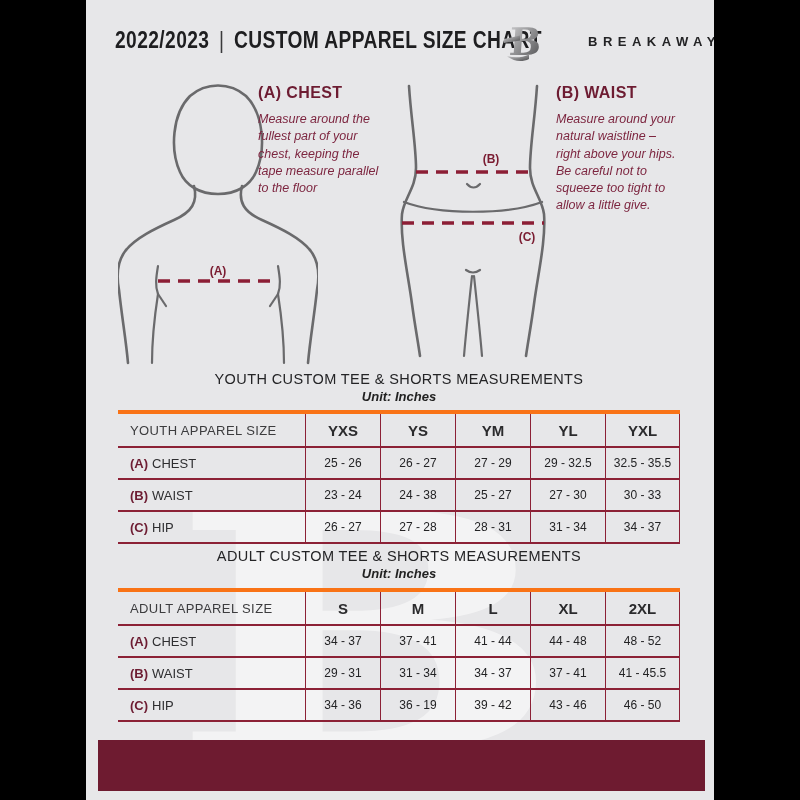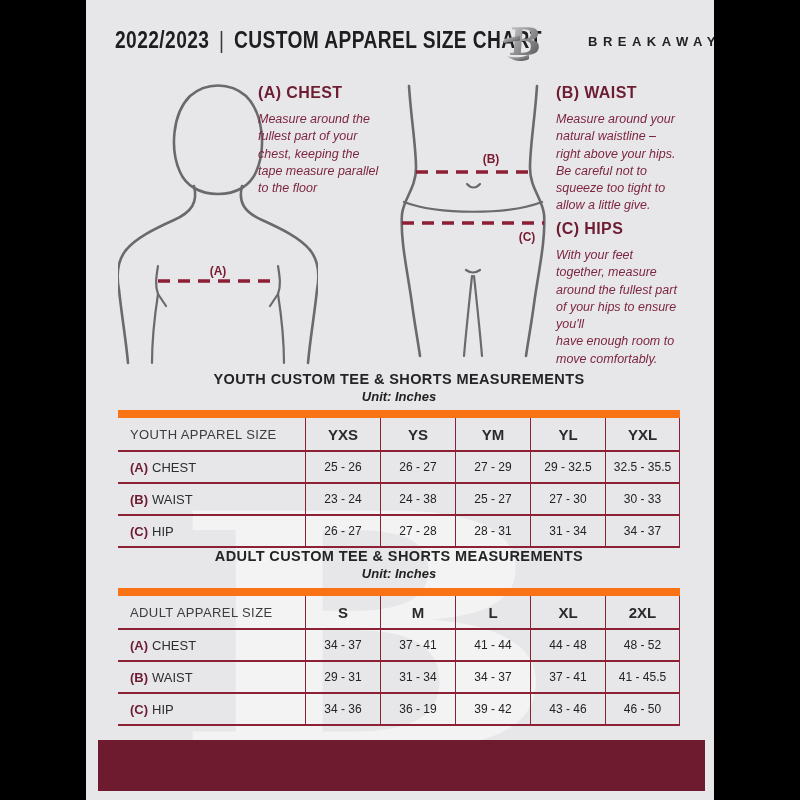--- a/index.html
+++ b/index.html
@@ -36,28 +36,28 @@
 
   
   .instr{position:absolute;width:165px;}
   .instr-a{left:172px;top:84px;}
   .instr-b{left:470px;top:84px;}
   .instr-c{left:470px;top:220px;}
   .instr h3{font-size:16px;font-weight:700;color:var(--maroon-head);letter-spacing:.4px;margin-bottom:9px;}
   .instr p{font-size:12.5px;font-style:italic;color:var(--maroon-body);line-height:1.38;white-space:pre-line;}
 
   
-  .section-title{position:absolute;left:32px;width:562px;text-align:center;font-size:14.5px;font-weight:700;
+  .section-title{position:absolute;left:32px;width:562px;text-align:center;font-size:14.5px;font-weight:400;
     letter-spacing:.4px;color:#242426;}
   .section-unit{position:absolute;left:32px;width:562px;text-align:center;font-size:13px;font-style:italic;color:#222;font-weight:bold;}
   .yt-title{top:371px;} .yt-unit{top:389px;}
   .at-title{top:548px;} .at-unit{top:566px;}
 
   
-  .size-table{position:absolute;left:32px;width:562px;border-top:8px solid #f97316;}
+  .size-table{position:absolute;left:32px;width:562px;border-top:4px solid #f97316;}
   .yt-table{top:410px;} .at-table{top:588px;}
   .trow{display:grid;grid-template-columns:33.27% 13.35% 13.35% 13.35% 13.35% 13.33%;
     border-bottom:2px solid var(--bline);height:32px;}
   .trow.thead{height:34px;}
   .tcell{display:flex;align-items:center;font-size:12px;color:#232325;overflow:hidden;}
   .tcell.clabel{padding-left:12px;font-size:13px;}
   .tcell.csize{justify-content:center;border-left:1.5px solid var(--bline);}
   .trow .tcell:last-child{border-right:1.5px solid var(--bline);}
   .thead .clabel{color:#3c3c3e;letter-spacing:.4px;}
   .thead .csize{font-weight:700;font-size:15px;color:var(--dark);}
@@ -132,30 +132,20 @@
   </div>
   <div class="instr instr-b">
     <h3>(B) WAIST</h3>
     <p>Measure around your
 natural waistline –
 right above your hips.
 Be careful not to
 squeeze too tight to
 allow a little give.</p>
   </div>
-  <div class="instr instr-c">
-    <h3>(C) HIPS</h3>
-    <p>With your feet
-together, measure
-around the fullest part
-of your hips to ensure
-you'll
-have enough room to
-move comfortably.</p>
-  </div>
 
   <div class="section-title yt-title">YOUTH CUSTOM TEE &amp; SHORTS MEASUREMENTS</div>
   <div class="section-unit yt-unit">Unit: Inches</div>
   <div class="size-table yt-table">
       <div class="trow thead">
         <div class="tcell clabel">YOUTH APPAREL SIZE</div>
         <div class="tcell csize">YXS</div>
         <div class="tcell csize">YS</div>
         <div class="tcell csize">YM</div>
         <div class="tcell csize">YL</div>

